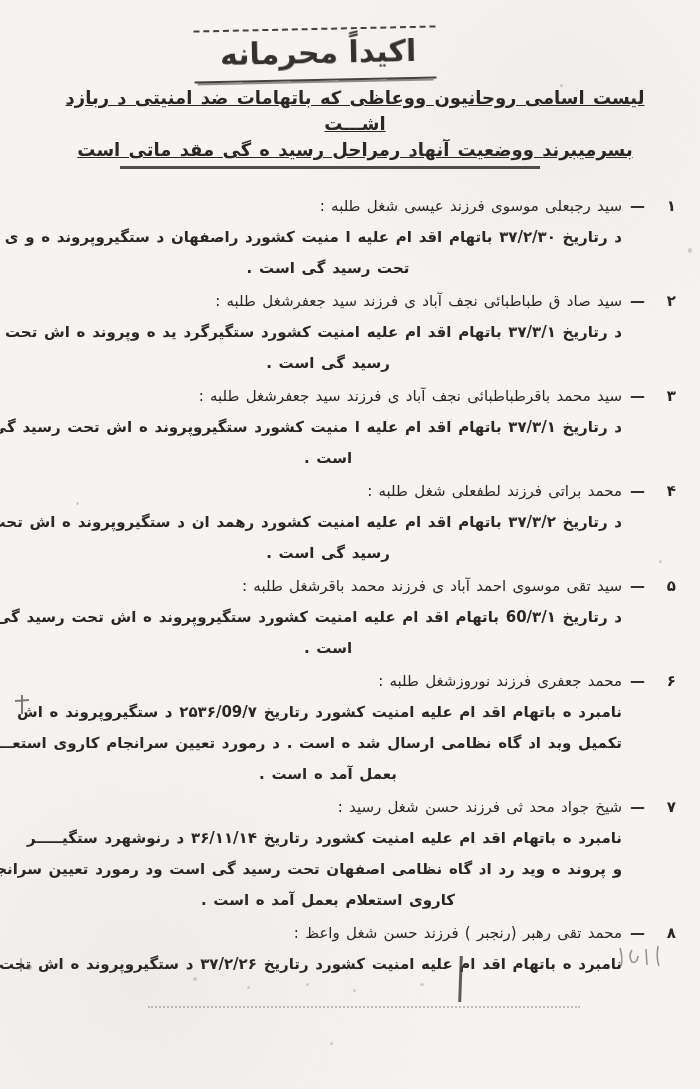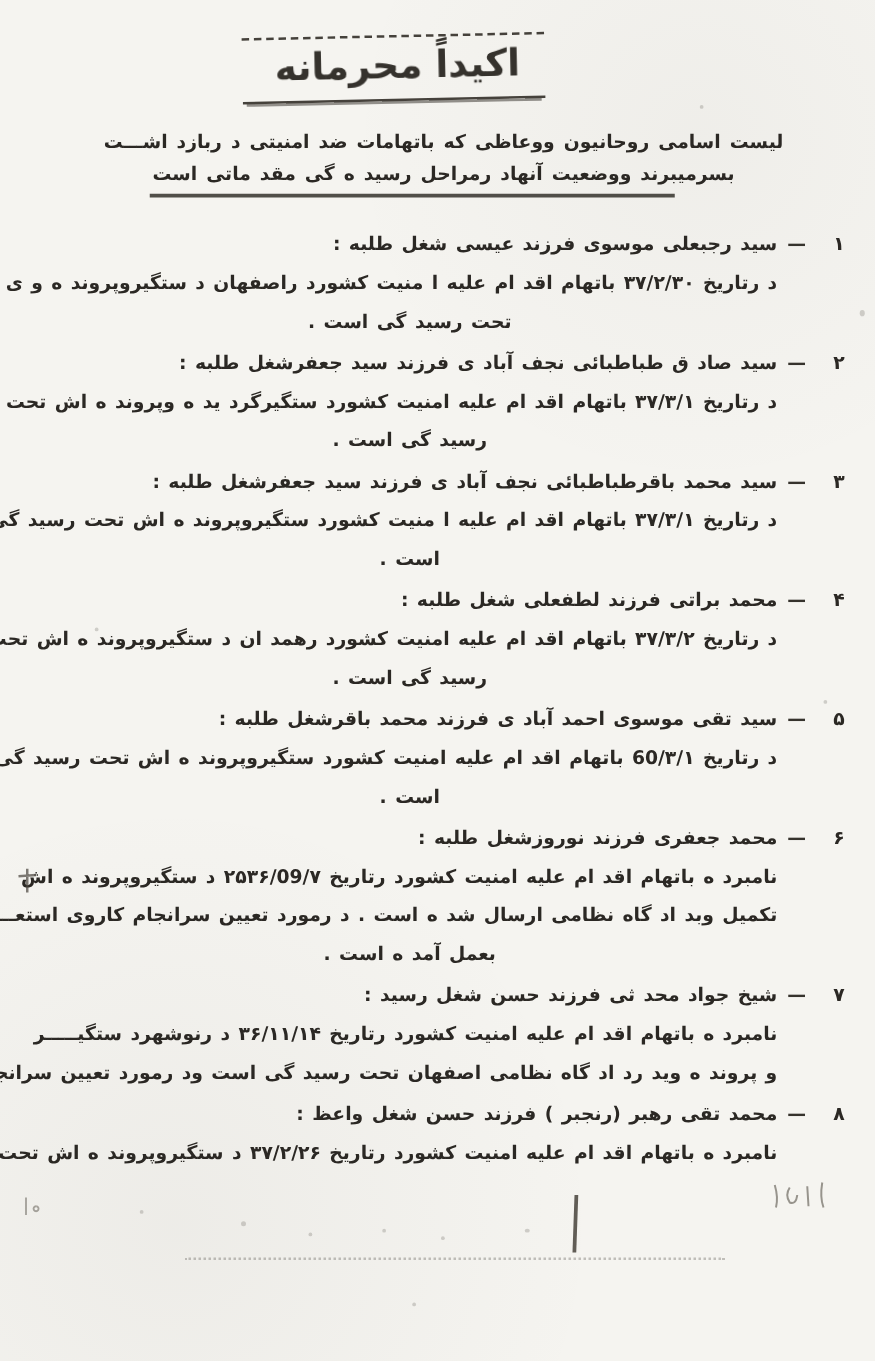--- a/index.html
+++ b/index.html
@@ -31,27 +31,28 @@
   .title-text{
     font-size:30px;
     font-weight:600;
     letter-spacing:2px;
     color:#35322d;
     filter:blur(0.4px);
     white-space:nowrap;
   }
   
   .intro{
-    margin-top:19px;
+    margin-top:4px;
     text-align:center;
-    font-size:15px;
+    font-size:18px;
     font-weight:700;
     line-height:26px;
     filter:blur(0.2px);
     word-spacing:2px;
+    text-decoration:underline;
   }
   .intro-rule{
     width:420px;height:3px;
     background:#34312b;
     opacity:.85;
     margin:3px auto 0;
     transform:translateX(-25px);
   }
   
   .list{margin-top:22px;}
@@ -66,21 +67,21 @@
   .body{flex:1;min-width:0;}
   .line{
     font-size:15px;line-height:31px;
     white-space:nowrap;
     text-align:right;
     font-weight:600;
     word-spacing:1.5px;
     filter:blur(0.2px);
     overflow:visible;
   }
-  .line.head{font-weight:700;}
+  .line.head{font-weight:400;}
   .line.tail{text-align:center;}
   
   .artifact{position:absolute;pointer-events:none;}
   .vbar{left:459px;top:956px;width:3px;height:46px;background:#46423b;opacity:.85;transform:rotate(2deg);}
   .dashline{left:148px;top:1006px;width:432px;height:0;border-top:2px dotted rgba(70,65,58,0.3);}
   .cross{left:12px;top:694px;width:20px;height:22px;opacity:.7;}
   .marginalia{left:612px;top:940px;width:58px;height:36px;opacity:.6;}
   .leftmarks{left:16px;top:955px;width:20px;height:26px;opacity:.5;}
   .speck{position:absolute;background:#5b564e;border-radius:50%;opacity:.25;}
 </style>
@@ -169,20 +170,21 @@
       </div>
       <div class="item">
         <div class="numcell">
           <span>۷</span>
           <span class="numsep">—</span>
         </div>
         <div class="body">
           <div class="line head">شیخ جواد محد ثی فرزند حسن شغل رسید :</div>
           <div class="line">نامبرد ه باتهام اقد ام علیه امنیت کشورد رتاریخ ۳۶/۱۱/۱۴ د رنوشهرد ستگیـــــر</div>
           <div class="line">و پروند ه وید رد اد گاه نظامی اصفهان تحت رسید گی است ود رمورد تعیین سرانجـــام</div>
+          <div class="line tail">کاروی استعلام بعمل آمد ه است .</div>
         </div>
       </div>
       <div class="item">
         <div class="numcell">
           <span>۸</span>
           <span class="numsep">—</span>
         </div>
         <div class="body">
           <div class="line head">محمد تقی رهبر (رنجبر ) فرزند حسن شغل واعظ :</div>
           <div class="line">نامبرد ه باتهام اقد ام علیه امنیت کشورد رتاریخ ۳۷/۲/۲۶ د ستگیروپروند ه اش تحت</div>

